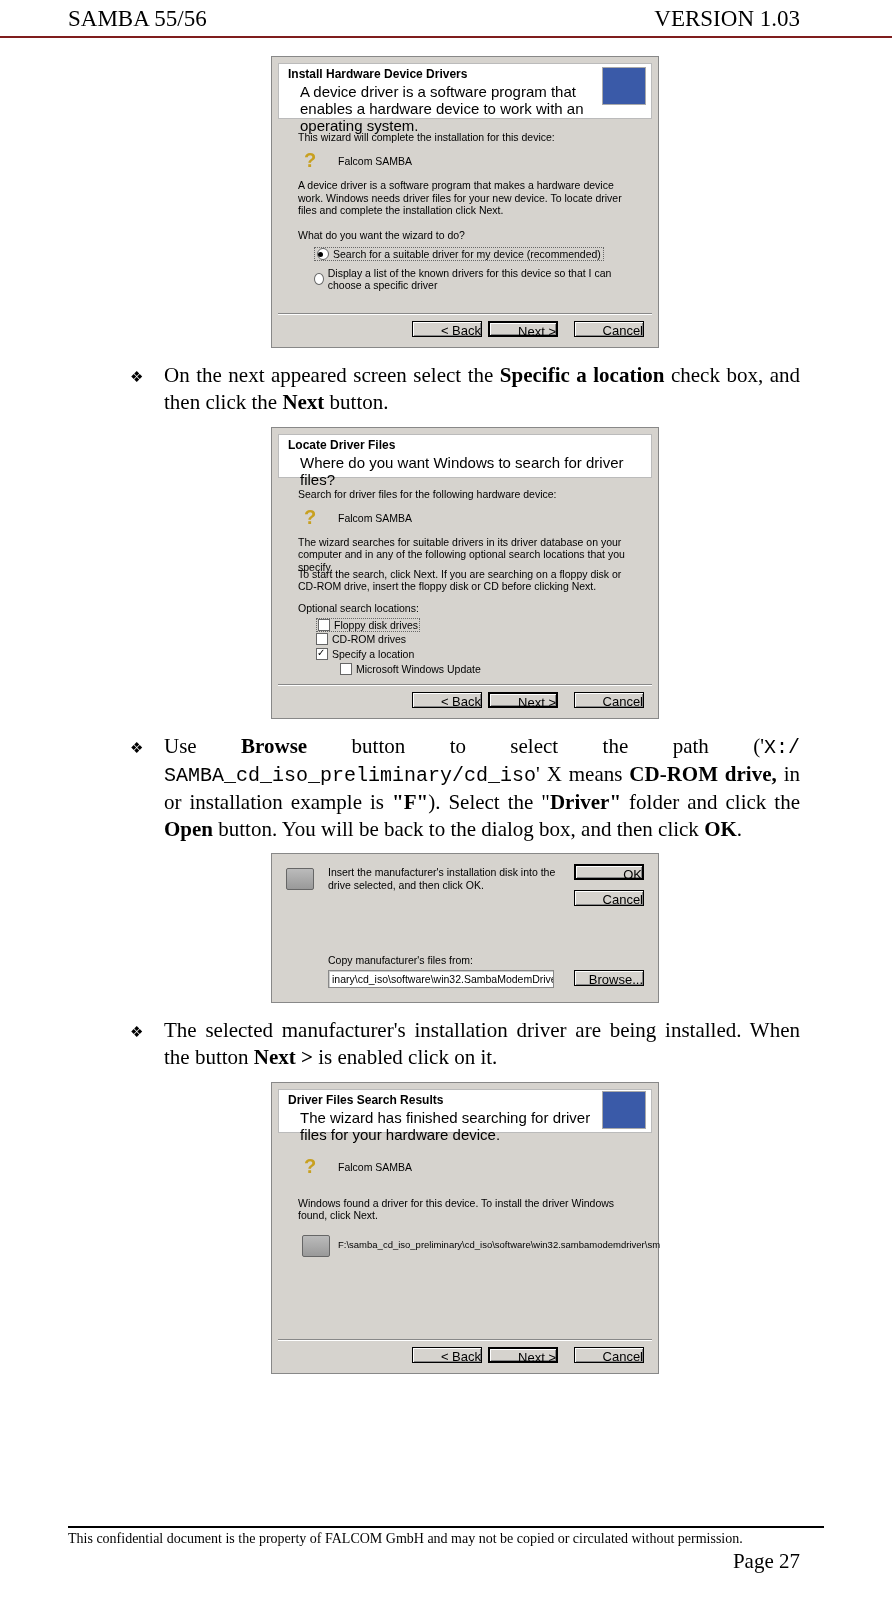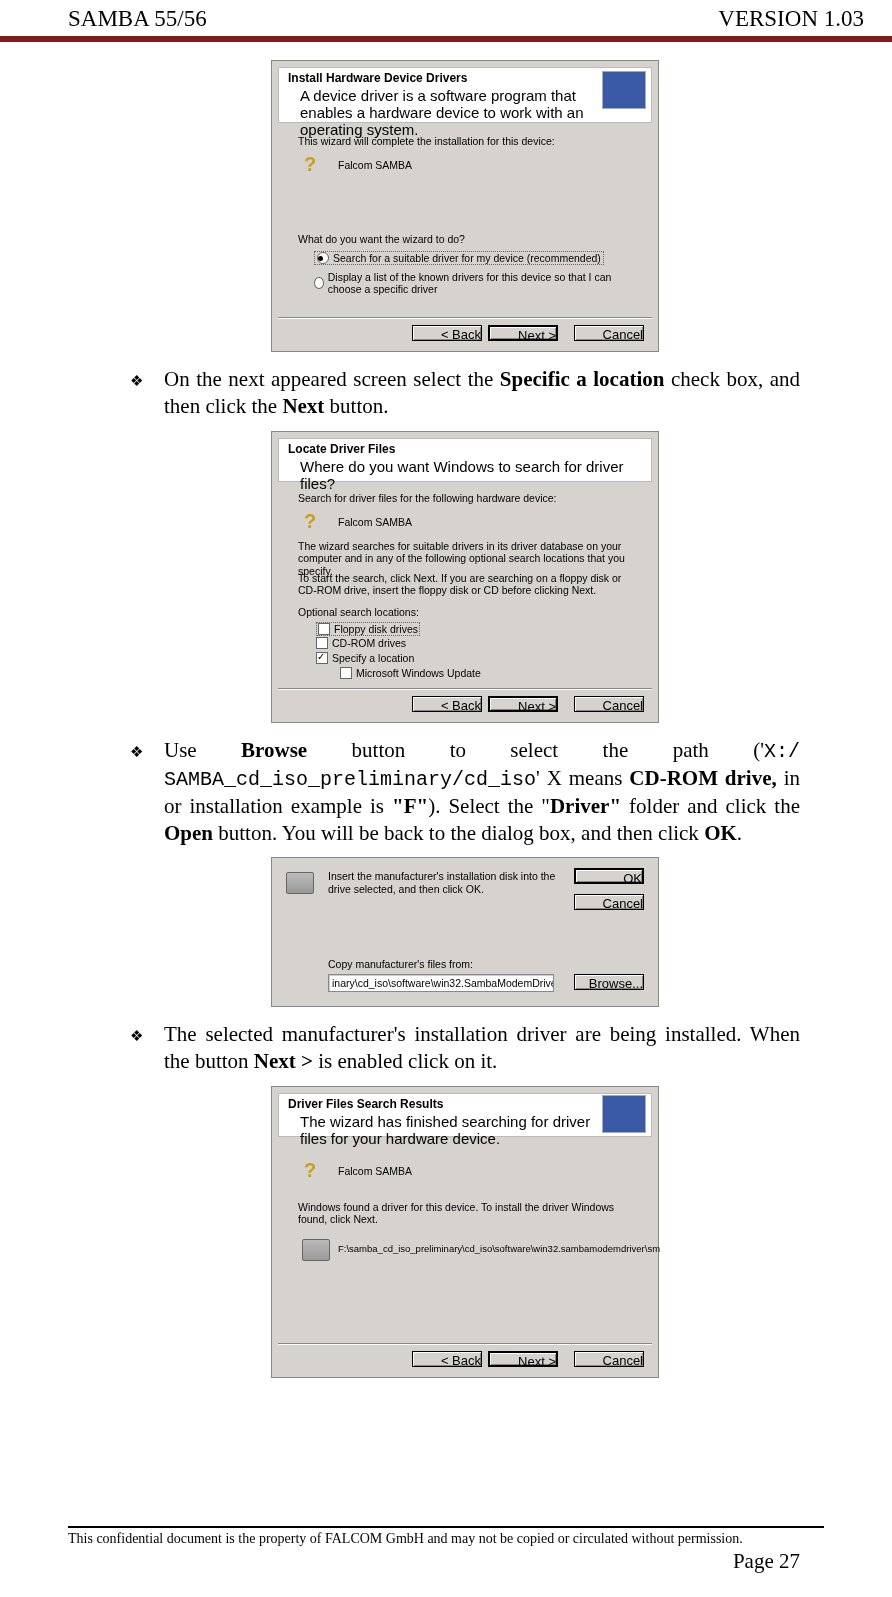--- a/index.html
+++ b/index.html
@@ -8,22 +8,22 @@
     height: 1597px;
     font-family: "Times New Roman", Times, serif;
     font-size: 21px;
     color: #000;
     position: relative;
     background: #fff;
   }
   .page-header {
     display: flex;
     justify-content: space-between;
-    padding: 6px 28px 4px 68px;
-    border-bottom: 6px solid #7f1d1d;
+    padding: 6px 92px 4px 68px;
+    border-bottom: 2px solid #7f1d1d;
     margin: 0 0 18px 0;
   }
   .page-header span { font-size: 23px; }
   .content {
     padding: 0 92px 0 130px;
   }
   .bullet-item {
     display: flex;
     margin: 14px 0 10px 0;
   }
@@ -181,20 +181,21 @@
 <div class="content">
 
   <div class="screenshot" style="width:388px;height:292px;">
     <div class="ss-white" style="left:6px;top:6px;right:6px;height:56px;"></div>
     <div class="ss-title" style="left:16px;top:10px;">Install Hardware Device Drivers</div>
     <div class="ss-sub" style="left:28px;top:26px;width:290px;">A device driver is a software program that enables a hardware device to work with an operating system.</div>
     <div class="ss-icon-box" style="right:12px;top:10px;background:#3a5aa8;color:#fff;"></div>
     <div class="ss-text" style="left:26px;top:74px;">This wizard will complete the installation for this device:</div>
     <div class="ss-icon-q" style="left:32px;top:92px;">?</div>
     <div class="ss-text" style="left:66px;top:98px;">Falcom SAMBA</div>
+    <div class="ss-text" style="left:26px;top:122px;width:340px;">A device driver is a software program that makes a hardware device work. Windows needs driver files for your new device. To locate driver files and complete the installation click Next.</div>
     <div class="ss-text" style="left:26px;top:172px;">What do you want the wizard to do?</div>
     <div class="ss-radio checked" style="left:42px;top:190px;border:1px dotted #666;padding:0 2px;">
         <span>Search for a suitable driver for my device (recommended)</span>
       </div>
     <div class="ss-radio" style="left:42px;top:210px;width:320px;">
         <span>Display a list of the known drivers for this device so that I can choose a specific driver</span>
       </div>
     <div class="ss-hr" style="left:6px;right:6px;top:256px;"></div>
     <div class="ss-btn" style="right:176px;top:264px;width:70px;">&lt; Back</div>
     <div class="ss-btn" style="right:100px;top:264px;width:70px;border:2px solid #000;">Next &gt;</div>

